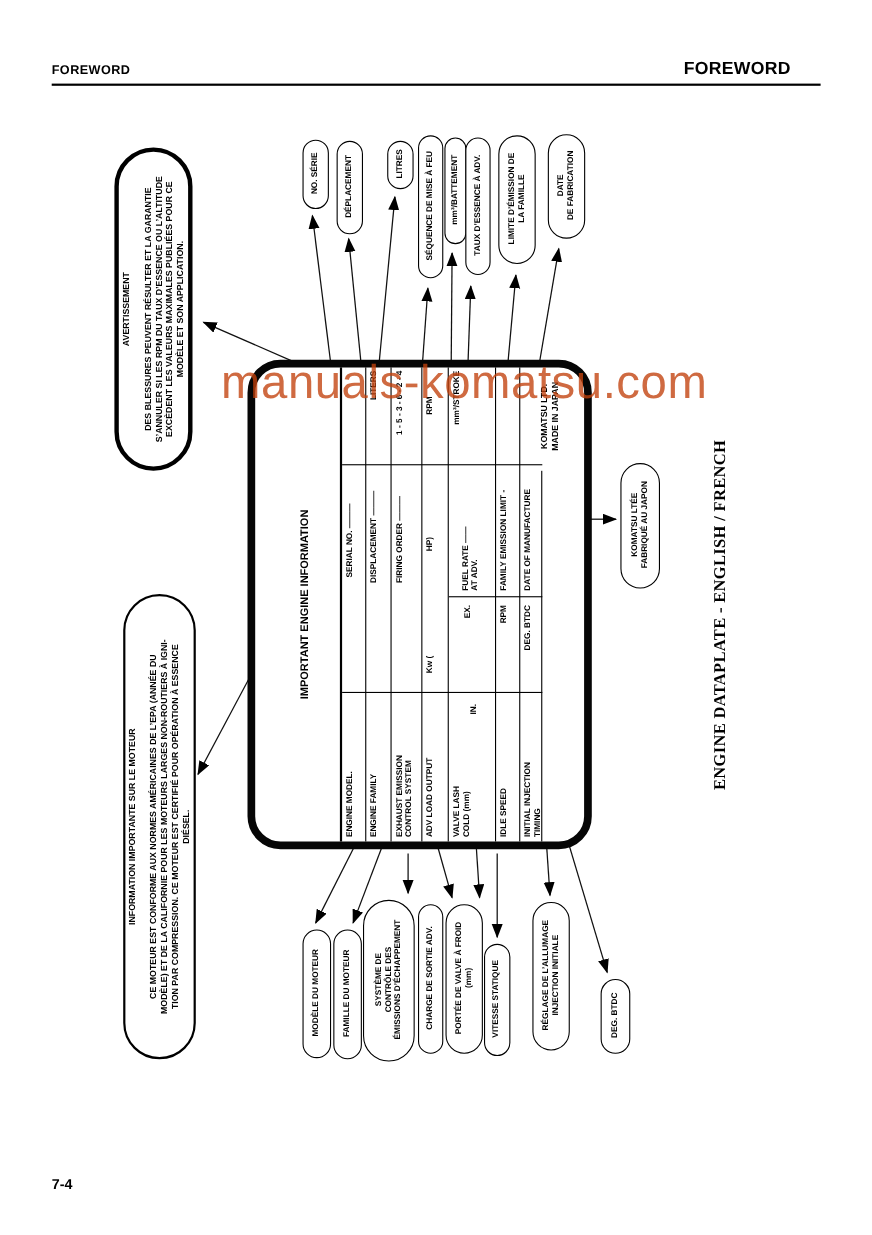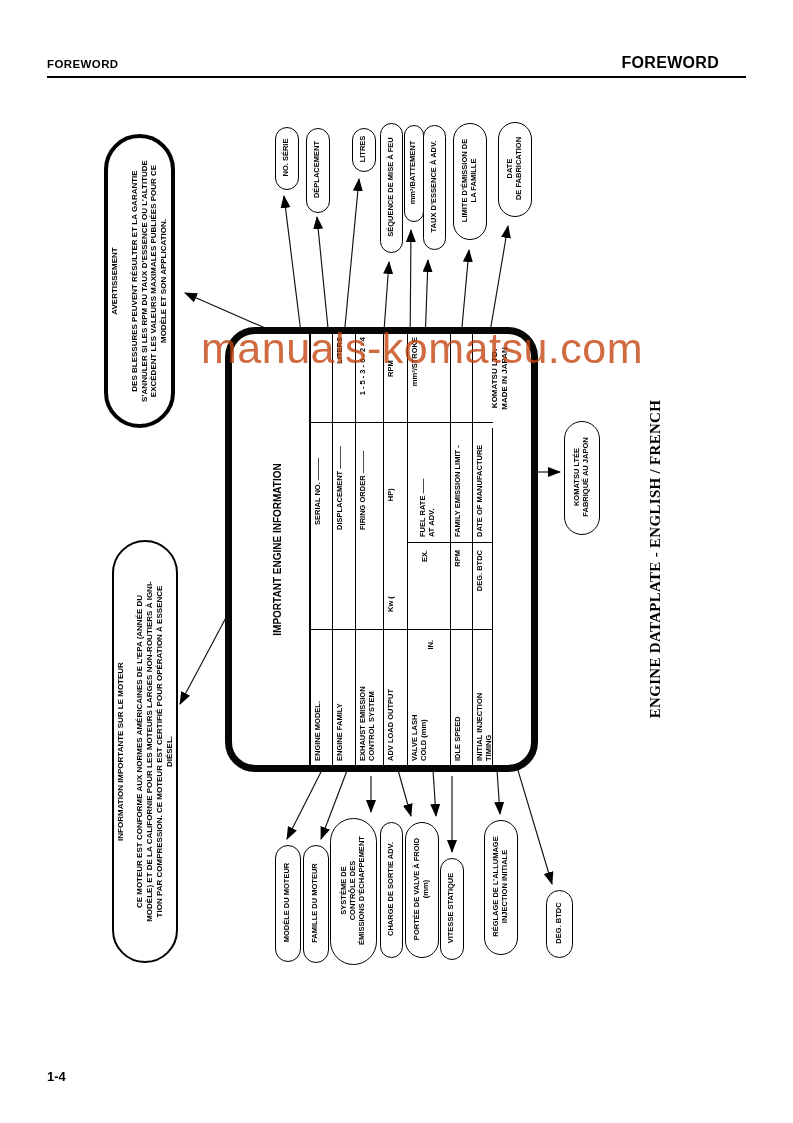--- a/index.html
+++ b/index.html
@@ -231,15 +231,15 @@
 TION PAR COMPRESSION. CE MOTEUR EST CERTIFIÉ POUR OPÉRATION À ESSENCE
 DIÉSEL.</div>
     </div>
 
   <div class="caption-box">
     <div class="vtext" style="width:282px;height:30px;transform:translateY(282px) rotate(-90deg);font-weight:bold;">ENGINE DATAPLATE - ENGLISH / FRENCH</div>
   </div>
 
   <div class="abs watermark">manuals-komatsu.com</div>
 
-  <div class="abs ftr">1-4</div>
+  <div class="abs ftr">7-4</div>
 
 </div>
 
 </body></html>

